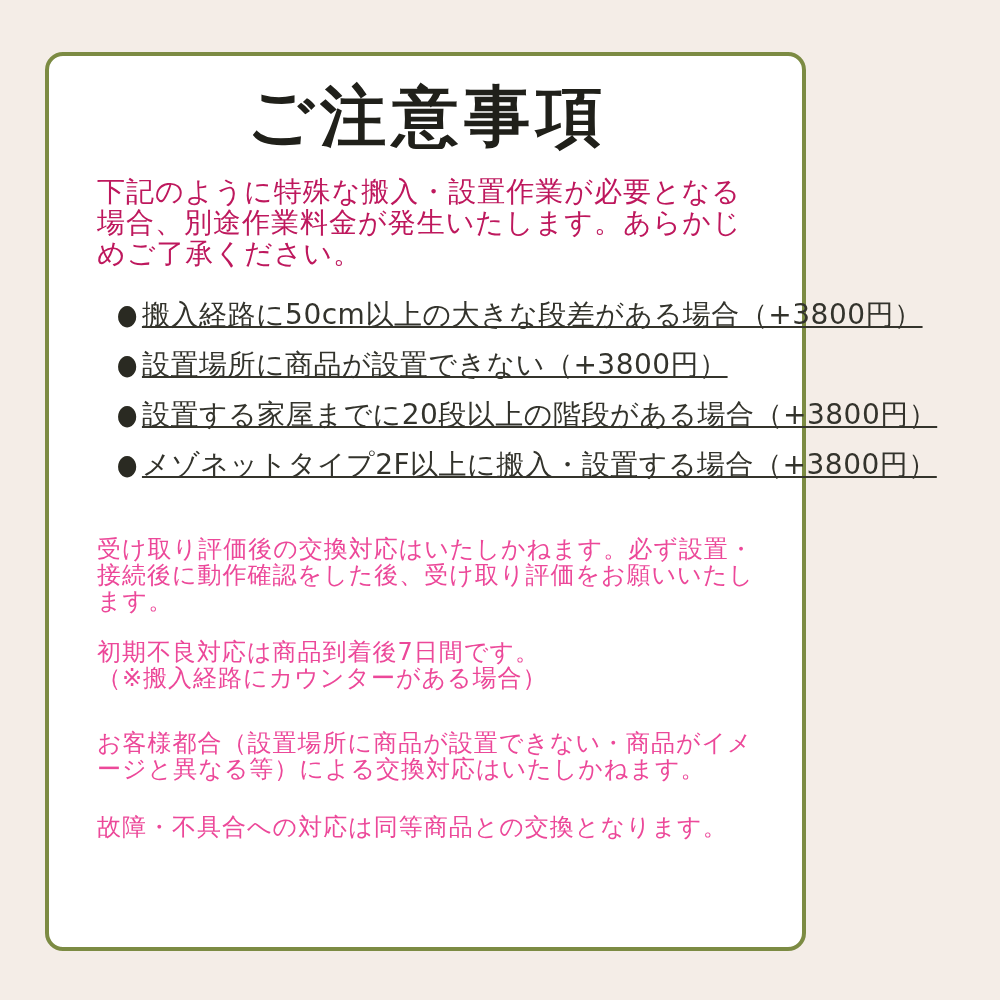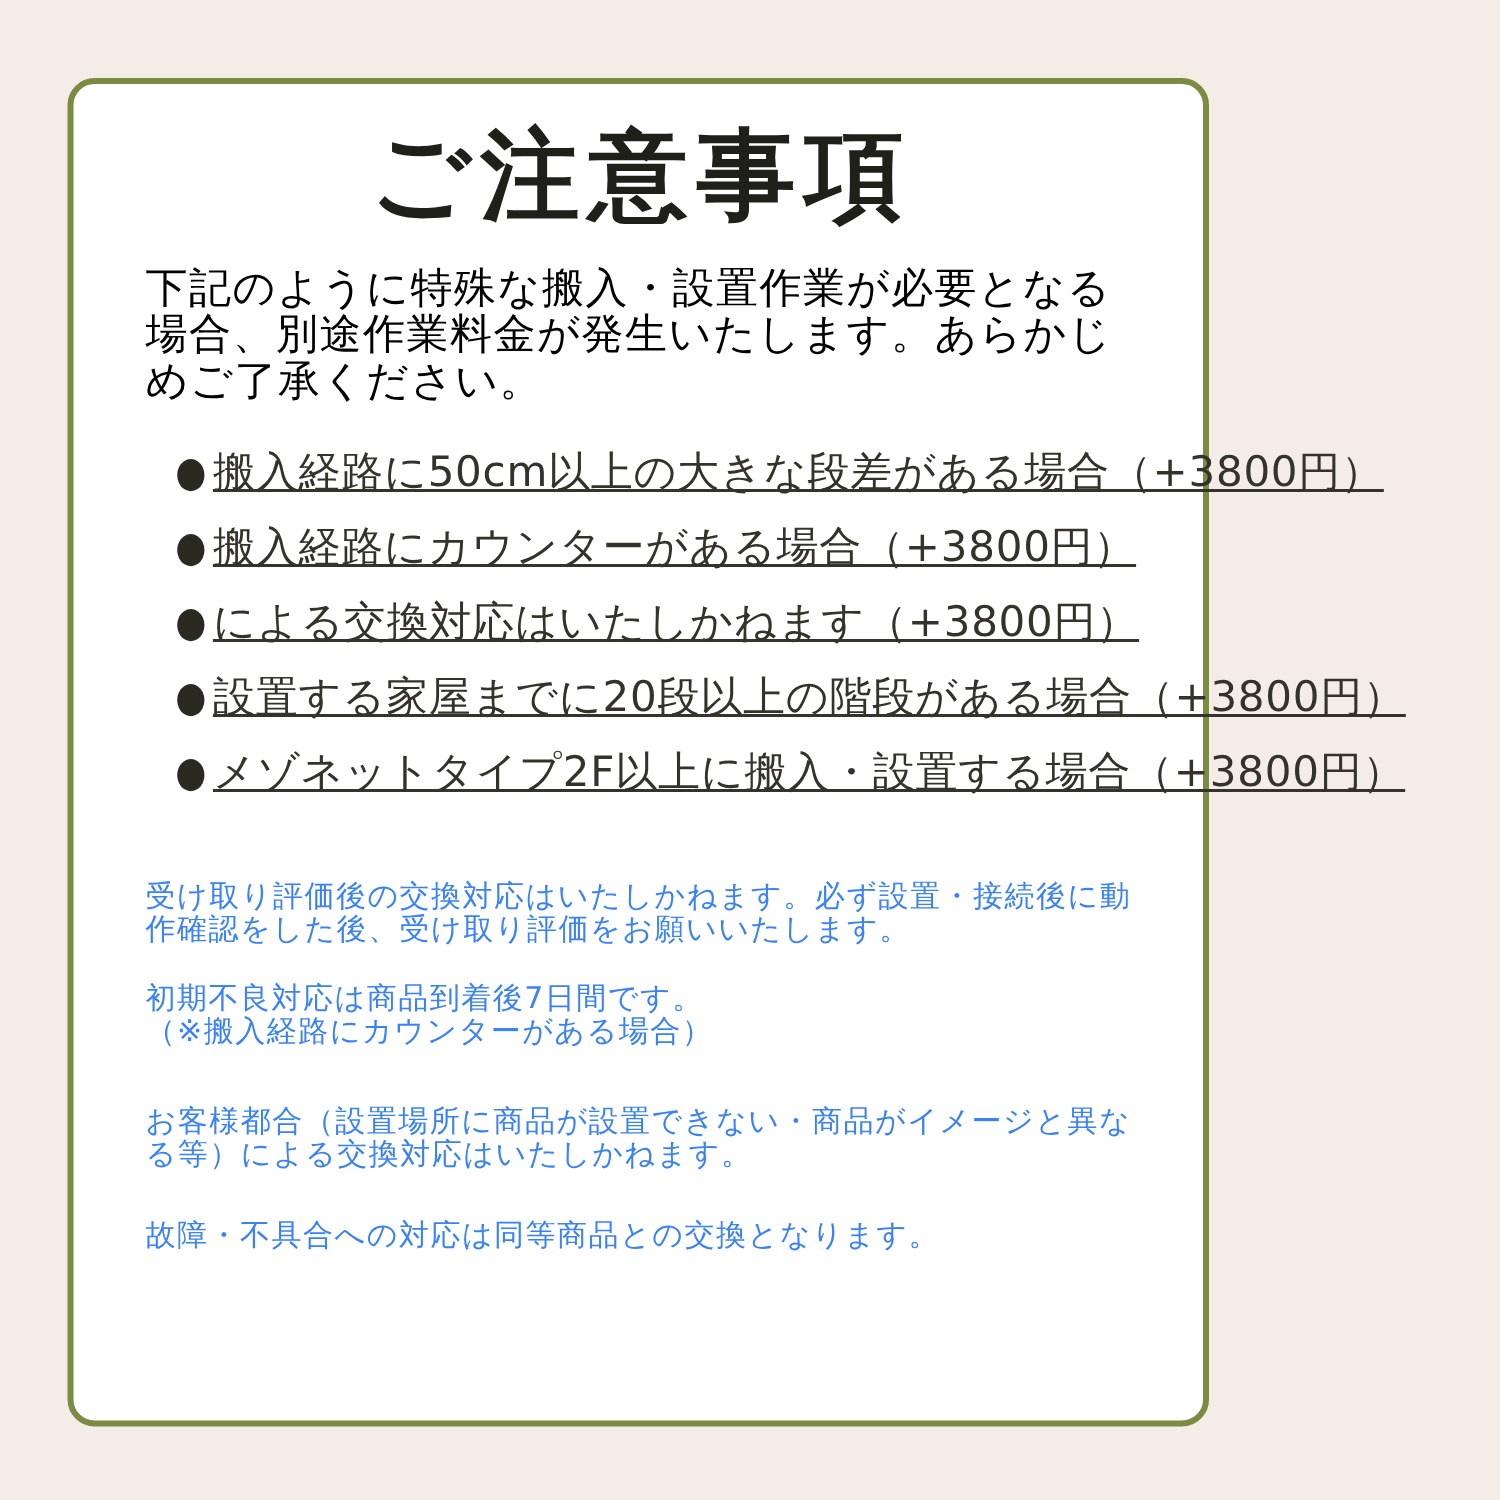--- a/index.html
+++ b/index.html
@@ -34,21 +34,21 @@
     letter-spacing: 6px;
     color: #20201a;
     line-height: 1.05;
     margin: 0;
   }
   .notice-intro {
     margin-top: 26px;
     font-size: 28px;
     line-height: 1.1;
     letter-spacing: 1px;
-    color: #000000;
+    color: #be185d;
   }
   .fee-list {
     list-style: none;
     margin: 30px 0 0 0;
     padding: 0 0 0 18px;
     text-decoration: underline;
   }
   .fee-item {
     font-size: 28px;
     line-height: 30px;
@@ -57,48 +57,45 @@
     color: #33332c;
     white-space: nowrap;
   }
   .fee-item .bullet {
     display: inline-block;
     margin-right: 2px;
     transform: scaleX(0.85);
     color: #2a2a22;
   }
   .note {
-    font-size: 20px;
+    font-size: 24px;
     line-height: 1.1;
     letter-spacing: 1px;
-    color: #3b82f6;
+    color: #ec4899;
   }
   .note-1 { margin-top: 56px; }
   .note-2 { margin-top: 24px; }
   .note-3 { margin-top: 38px; }
   .note-4 { margin-top: 32px; }
 </style>
 </head>
 <body>
 
 <div class="notice-card">
 
   <h1 class="notice-title">ご注意事項</h1>
 
   <p class="notice-intro">下記のように特殊な搬入・設置作業が必要となる場合、別途作業料金が発生いたします。あらかじめご了承ください。</p>
 
   <ul class="fee-list">
     <li class="fee-item">
       <span class="bullet">●</span><span>搬入経路に50cm以上の大きな段差がある場合（+3800円）</span>
     </li>
     <li class="fee-item">
-      <span class="bullet">●</span><span>搬入経路にカウンターがある場合（+3800円）</span>
-    </li>
-    <li class="fee-item">
-      <span class="bullet">●</span><span>による交換対応はいたしかねます（+3800円）</span>
+      <span class="bullet">●</span><span>設置場所に商品が設置できない（+3800円）</span>
     </li>
     <li class="fee-item">
       <span class="bullet">●</span><span>設置する家屋までに20段以上の階段がある場合（+3800円）</span>
     </li>
     <li class="fee-item">
       <span class="bullet">●</span><span>メゾネットタイプ2F以上に搬入・設置する場合（+3800円）</span>
     </li>
   </ul>
 
   <div class="note note-1">

